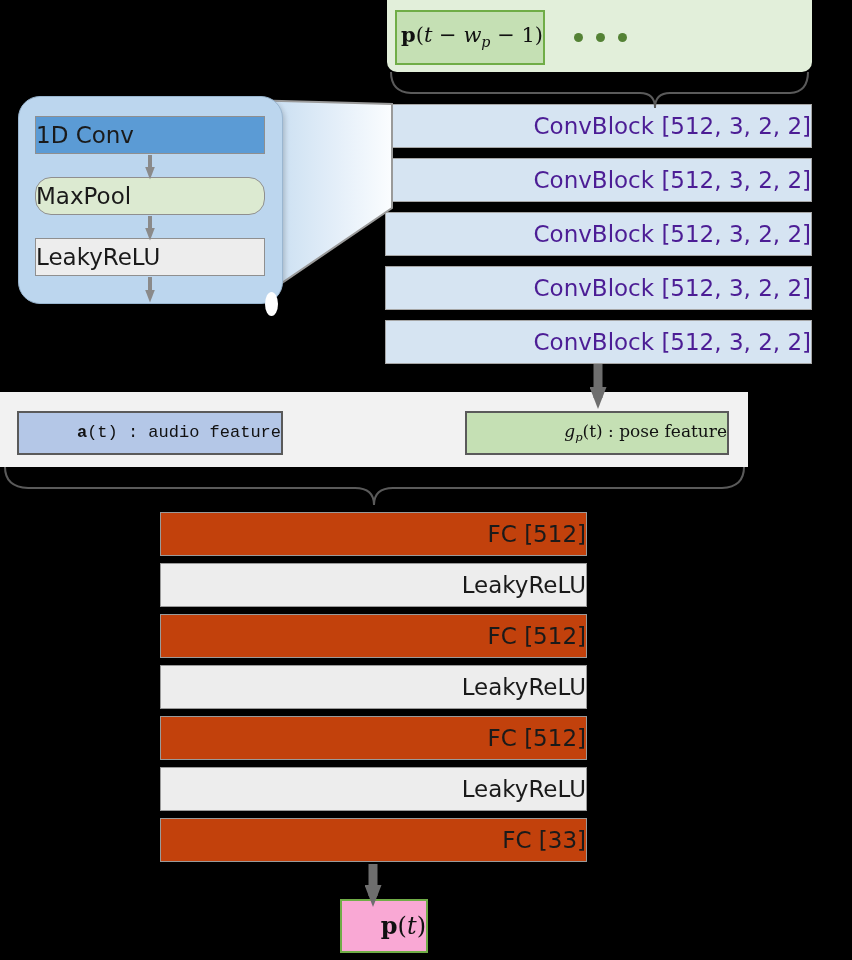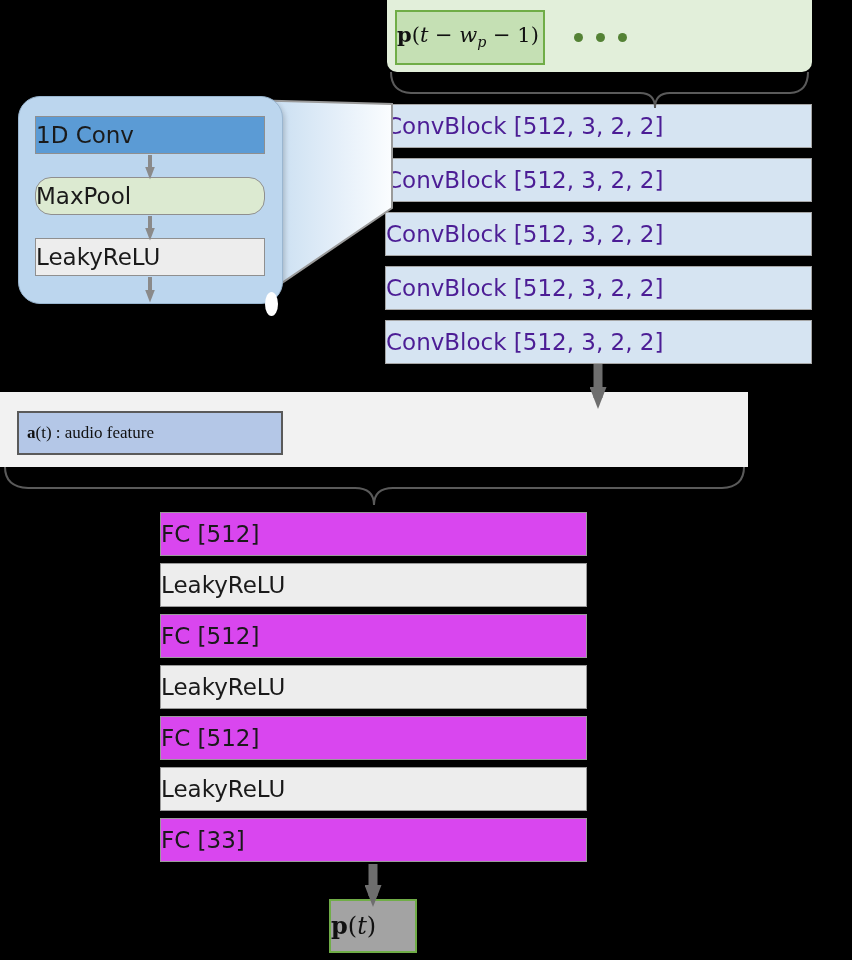--- a/index.html
+++ b/index.html
@@ -14,21 +14,21 @@
     font-family: "DejaVu Sans", "Liberation Sans", sans-serif;
     color: #111111;
   }
   .stage { position: absolute; left: 0; top: 0; width: 852px; height: 960px; }
 
   
   .box {
     position: absolute;
     display: flex;
     align-items: center;
-    justify-content: flex-start;
+    justify-content: flex-end;
     text-align: center;
     line-height: 1.05;
     white-space: nowrap;
   }
 
   
   #pose-input-panel {
     left: 387px; top: -14px; width: 425px; height: 86px;
     background: #e2efda;
     border-radius: 0 0 10px 10px;
@@ -92,44 +92,44 @@
   
   #feature-row {
     position: absolute;
     left: 0px; top: 392px; width: 748px; height: 75px;
     background: #f2f2f2;
   }
   #audio-feature {
     left: 17px; top: 411px; width: 266px; height: 44px;
     background: #b4c7e7; border: 2px solid #5a5a5a;
     font-size: 17px;
-    font-family: Liberation Serif, serif;
+    font-family: Liberation Mono, monospace;
     padding-left: 8px;
   }
   #pose-feature {
     left: 465px; top: 411px; width: 264px; height: 44px;
     background: #c5e0b4; border: 2px solid #5a5a5a;
     font-size: 17px;
     font-family: "DejaVu Serif", "Liberation Serif", serif;
   }
 
   
   .fcblock {
     left: 160px; width: 427px; height: 44px;
     border: 1px solid #9a9a9a;
     font-size: 23px;
     color: #1a1a1a;
   }
-  .fc-dense { background: #d946ef; }
+  .fc-dense { background: #c2410c; }
   .fc-act   { background: #ededed; }
 
   
   #output-node {
-    left: 329px; top: 899px; width: 88px; height: 54px;
-    background: #a3a3a3; border: 2px solid #70ad47;
+    left: 340px; top: 899px; width: 88px; height: 54px;
+    background: #f9a8d4; border: 2px solid #70ad47;
     font-size: 24px;
     font-family: "DejaVu Serif", "Liberation Serif", serif;
   }
 
   
   .overlay {
     position: absolute; left: 0; top: 0;
     width: 852px; height: 960px;
     pointer-events: none;
   }
@@ -191,20 +191,23 @@
     <span>MaxPool</span>
   </div>
   <div class="inner-layer" id="layer-lrelu">
     <span>LeakyReLU</span>
   </div>
 
   <div id="feature-row"></div>
 
   <div class="box" id="audio-feature">
     <span><b class="bf">a</b>(t) : audio feature</span>
+  </div>
+  <div class="box" id="pose-feature">
+    <span><i class="it">g</i><sub><i class="it">p</i></sub>(t) : pose feature</span>
   </div>
 
   <div class="box fcblock fc-dense" style="top:512px">
     <span>FC [512]</span>
   </div>
   <div class="box fcblock fc-act" style="top:563px">
     <span>LeakyReLU</span>
   </div>
   <div class="box fcblock fc-dense" style="top:614px">
     <span>FC [512]</span>

